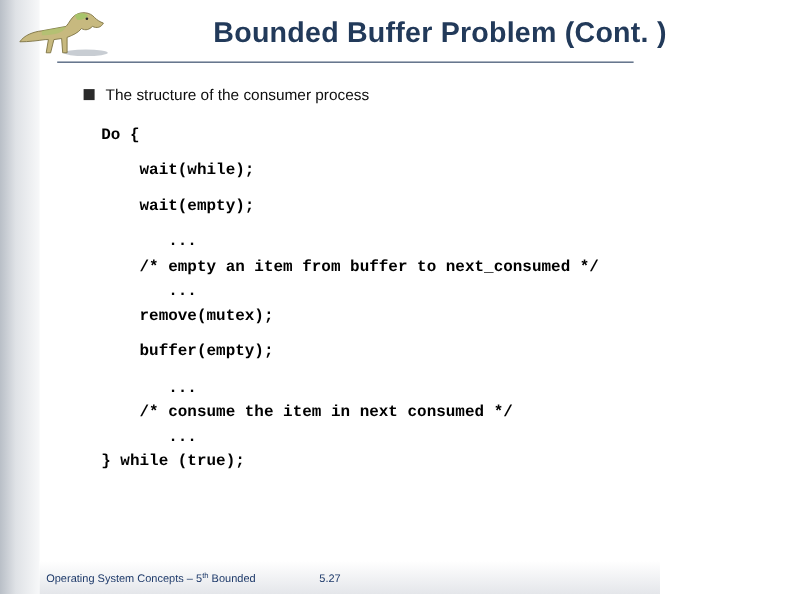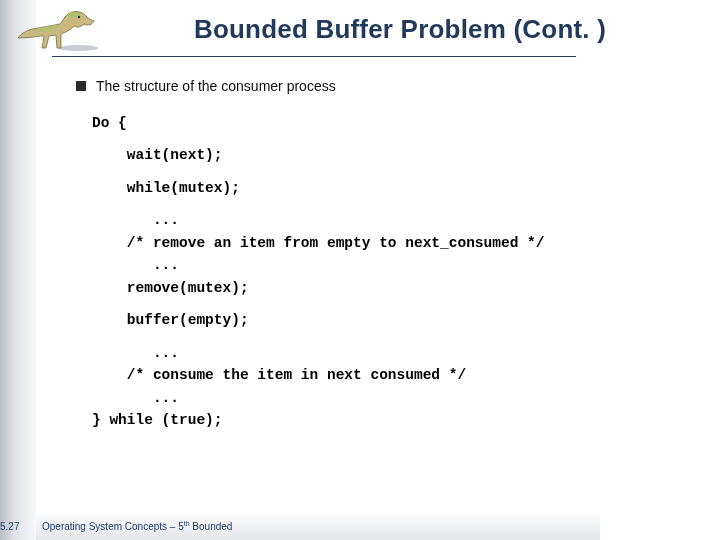--- a/index.html
+++ b/index.html
@@ -82,21 +82,21 @@
   .footer-left {
     position: absolute;
     left: 42px; bottom: 8px;
     font-size: 10px;
     color: #1e3a6a;
   }
   .footer-left .th { font-size: 7px; vertical-align: super; }
   .footer-center {
     position: absolute;
     left: 0; right: 0; bottom: 8px;
-    text-align: left;
+    text-align: center;
     font-size: 10px;
     color: #1e3a6a;
   }
   .footer-right {
     position: absolute;
     right: 18px; bottom: 8px;
     font-size: 10px;
     color: #1e3a6a;
   }
 </style>
@@ -119,24 +119,24 @@
   <div class="title">Bounded Buffer Problem (Cont. )</div>
   <div class="title-rule"></div>
 
   <div class="body">
     <div class="bullet-row">
       <div class="bullet-square"></div>
       <div class="bullet-text">The structure of the consumer process</div>
     </div>
 
     <div class="code-block"><span>Do {</span>
-<span class="gap"></span><span>    wait(next);</span>
-<span class="gap"></span><span>    while(mutex);</span>
+<span class="gap"></span><span>    wait(while);</span>
+<span class="gap"></span><span>    wait(empty);</span>
 <span class="gap"></span><span>       ...</span>
-<span>    /* remove an item from empty to next_consumed */</span>
+<span>    /* empty an item from buffer to next_consumed */</span>
 <span>       ...</span>
 <span>    remove(mutex);</span>
 <span class="gap"></span><span>    buffer(empty);</span>
 <span class="gap"></span><span>       ...</span>
 <span>    /* consume the item in next consumed */</span>
 <span>       ...</span>
 <span>} while (true);</span></div>
   </div>
 
   <div class="footer">

